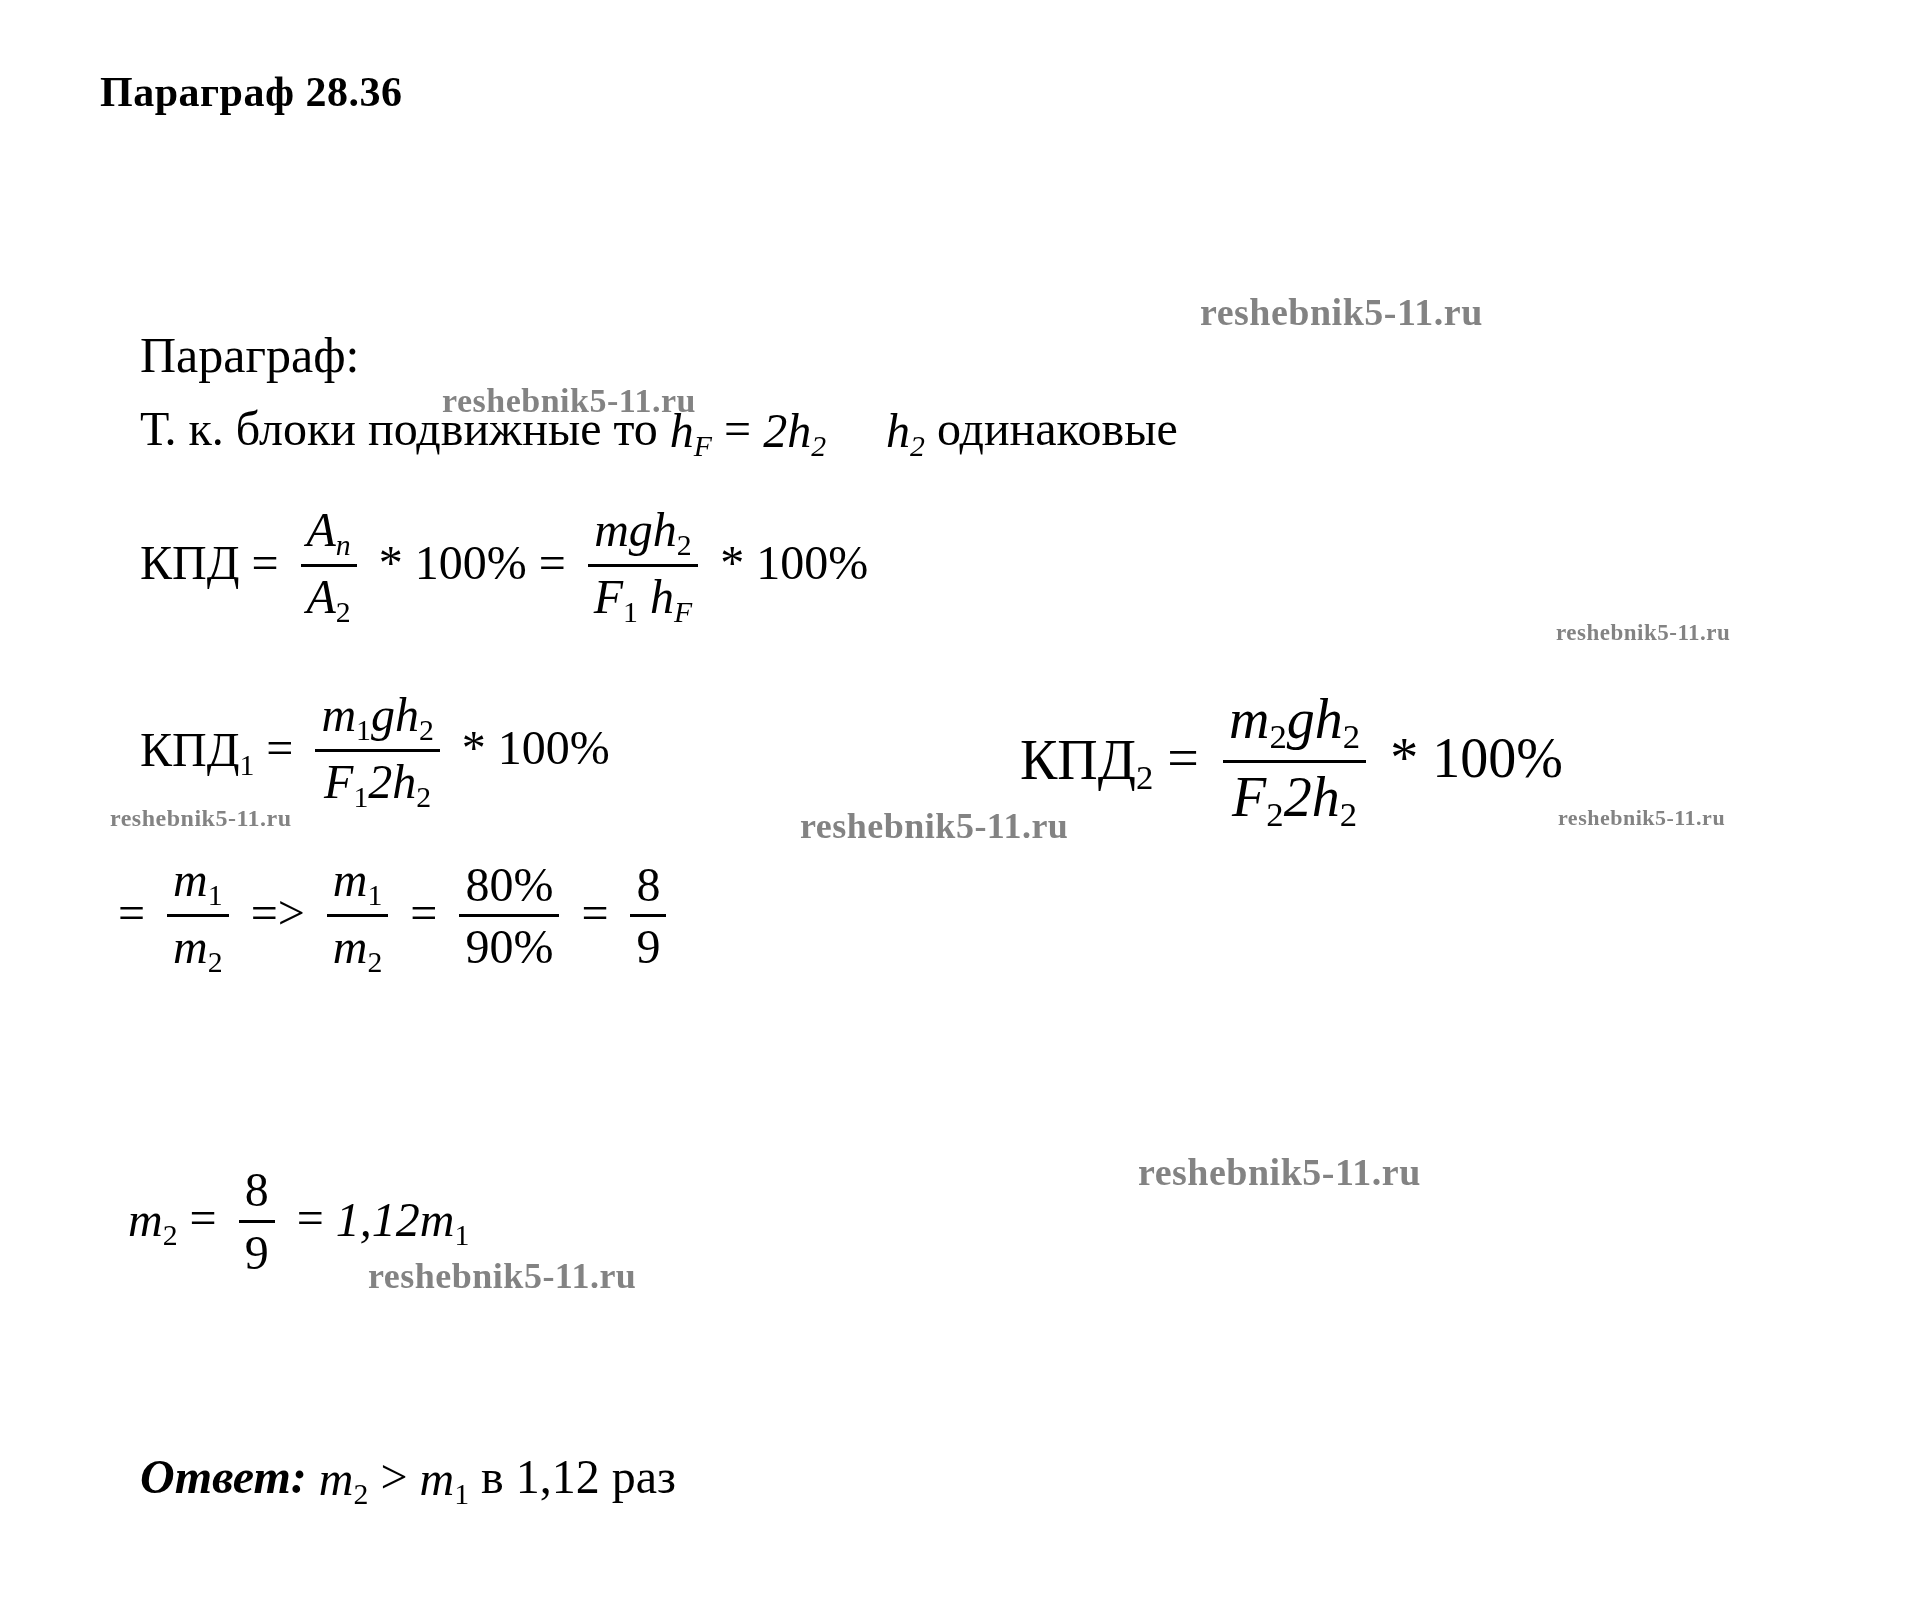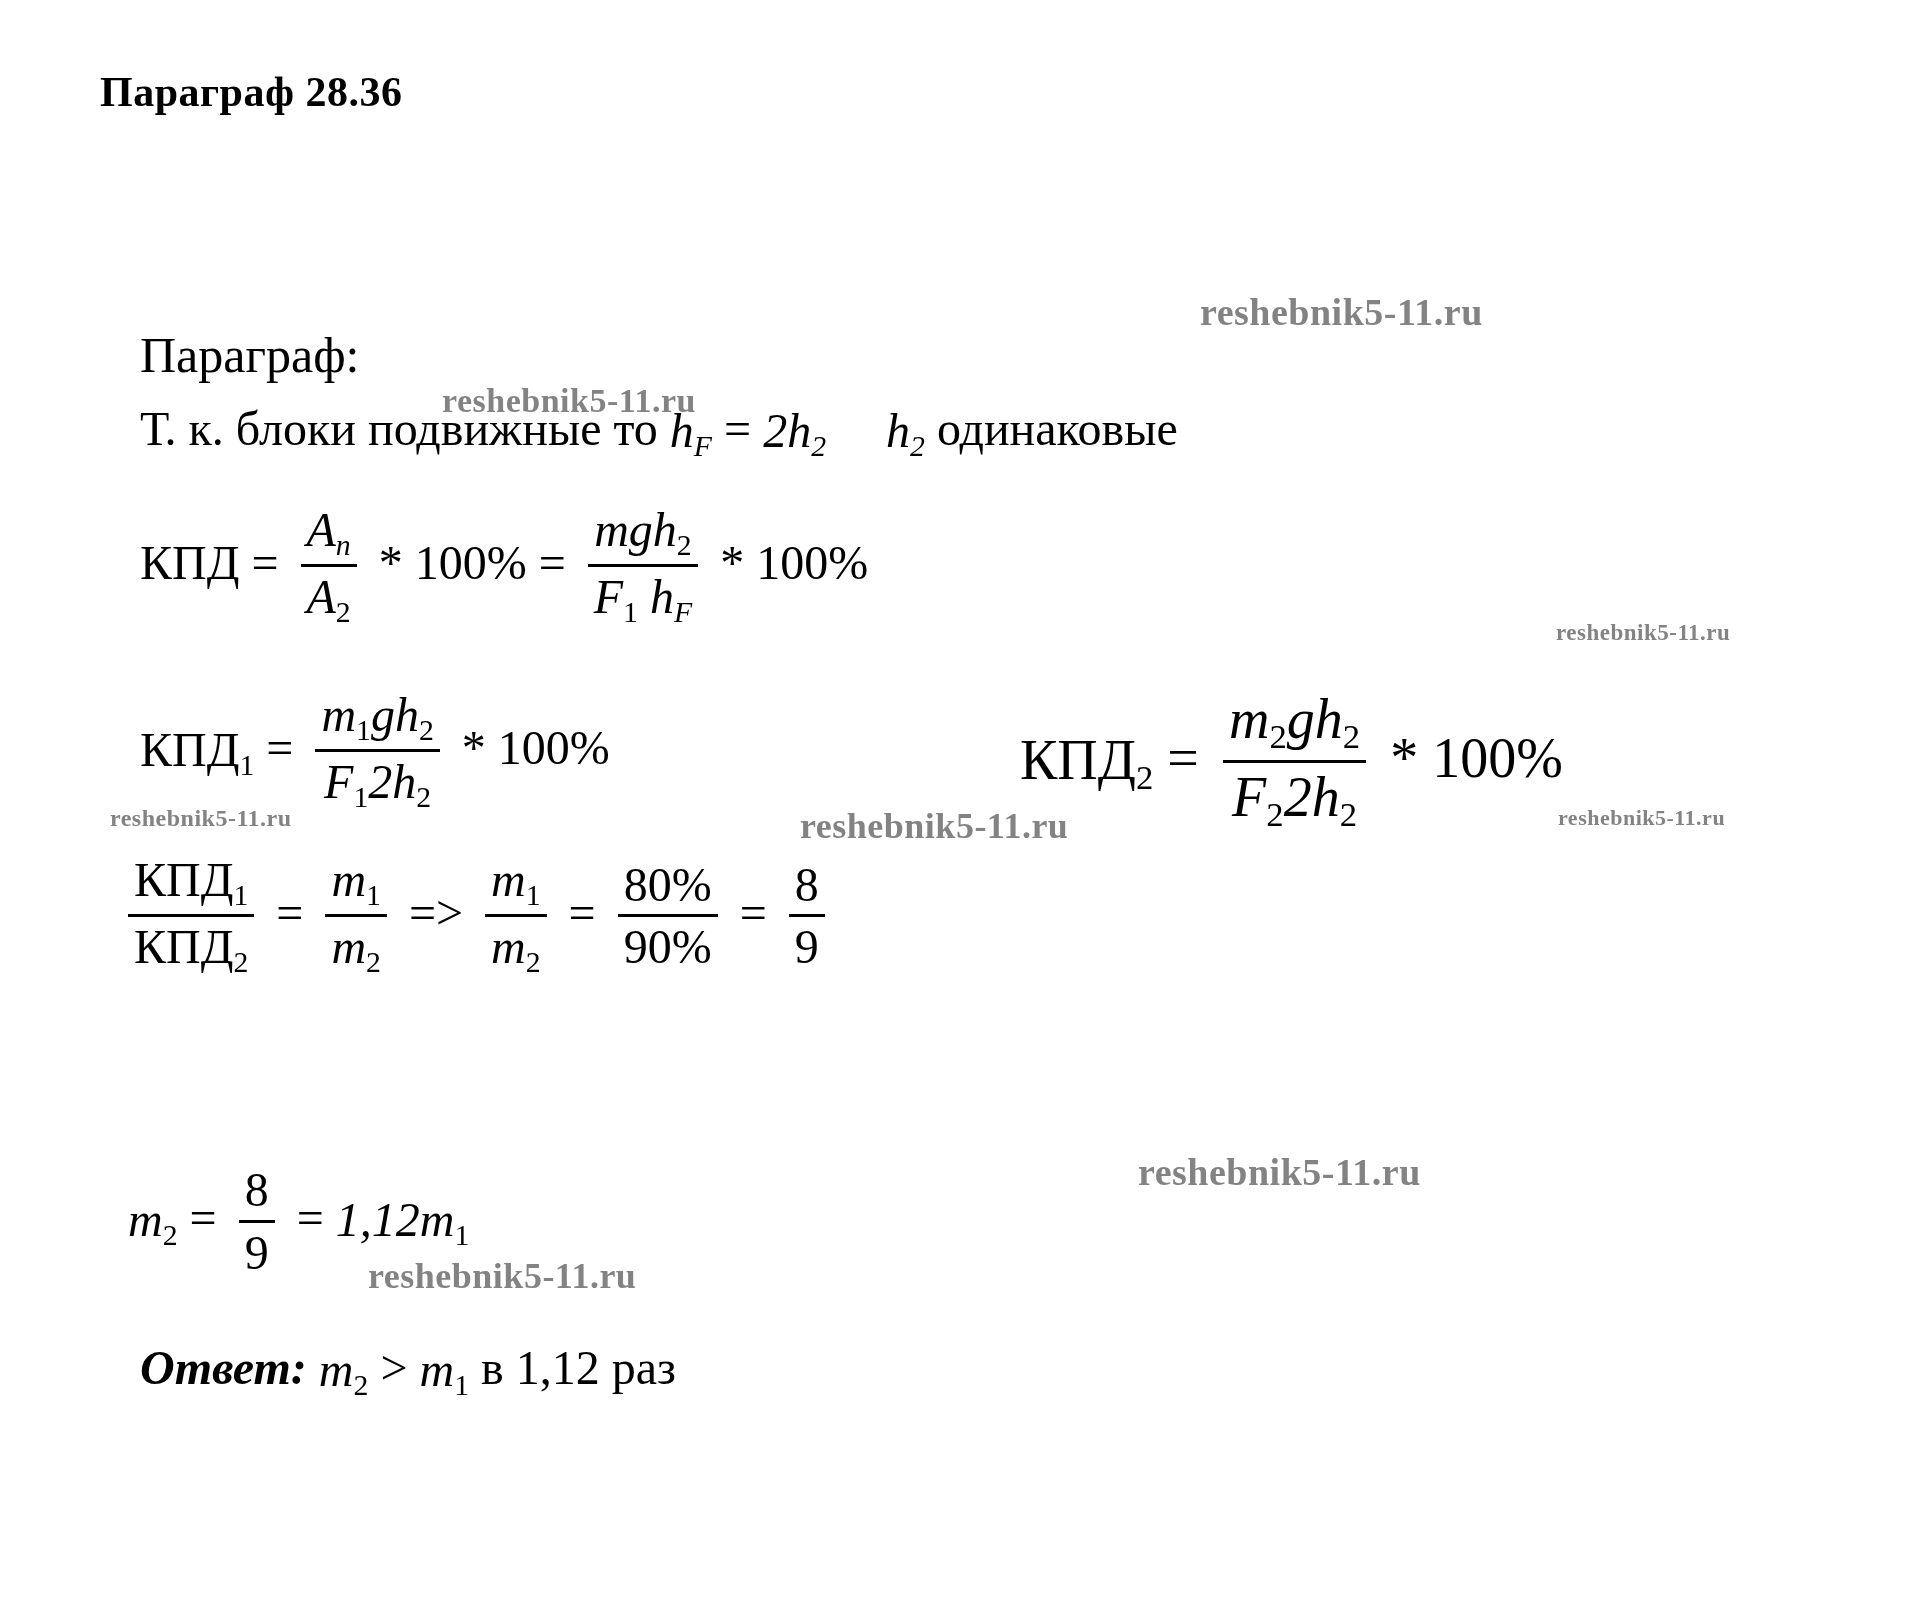--- a/index.html
+++ b/index.html
@@ -82,21 +82,21 @@
   }
 
   
   #line-reshenie   { left: 140px; top: 330px; font-size: 50px; }
   #line-tk         { left: 140px; top: 405px; font-size: 48px; }
   #line-kpd        { left: 140px; top: 505px; font-size: 48px; }
   #line-kpd1       { left: 140px; top: 690px; font-size: 48px; }
   #line-kpd2       { left: 1020px; top: 690px; font-size: 56px; }
   #line-ratio      { left: 118px; top: 855px; font-size: 48px; }
   #line-m2         { left: 128px; top: 1165px; font-size: 48px; }
-  #line-answer     { left: 140px; top: 1344px; font-size: 48px; font-style: italic; }
+  #line-answer     { left: 140px; top: 1453px; font-size: 48px; font-style: italic; }
 
   #wm1 { left: 1200px; top: 290px; font-size: 38px; }
   #wm2 { left: 442px;  top: 382px; font-size: 34px; }
   #wm3 { left: 1556px; top: 620px; font-size: 23px; }
   #wm4 { left: 110px;  top: 805px; font-size: 24px; }
   #wm5 { left: 800px;  top: 805px; font-size: 36px; }
   #wm6 { left: 1558px; top: 805px; font-size: 22px; }
   #wm7 { left: 1138px; top: 1150px; font-size: 38px; }
   #wm8 { left: 368px;  top: 1255px; font-size: 36px; }
 </style>
@@ -161,25 +161,20 @@
   <span class="frac">
     <span class="num italic"><span>m</span><sub class="up">2</sub><span>gh</span><sub class="up">2</sub></span>
     <span class="bar"></span>
     <span class="den italic"><span>F</span><sub class="up">2</sub><span>2h</span><sub class="up">2</sub></span>
   </span>
   <span class="upright">*</span>
   <span class="upright">100%</span>
 </div>
 
 <div class="mathline" id="line-ratio">
-  <span class="frac">
-    <span class="num upright"><span>КПД</span><sub class="up">1</sub></span>
-    <span class="bar"></span>
-    <span class="den upright"><span>КПД</span><sub class="up">2</sub></span>
-  </span>
   <span class="upright">=</span>
   <span class="frac">
     <span class="num italic"><span>m</span><sub class="up">1</sub></span>
     <span class="bar"></span>
     <span class="den italic"><span>m</span><sub class="up">2</sub></span>
   </span>
   <span class="upright">=&gt;</span>
   <span class="frac">
     <span class="num italic"><span>m</span><sub class="up">1</sub></span>
     <span class="bar"></span>

